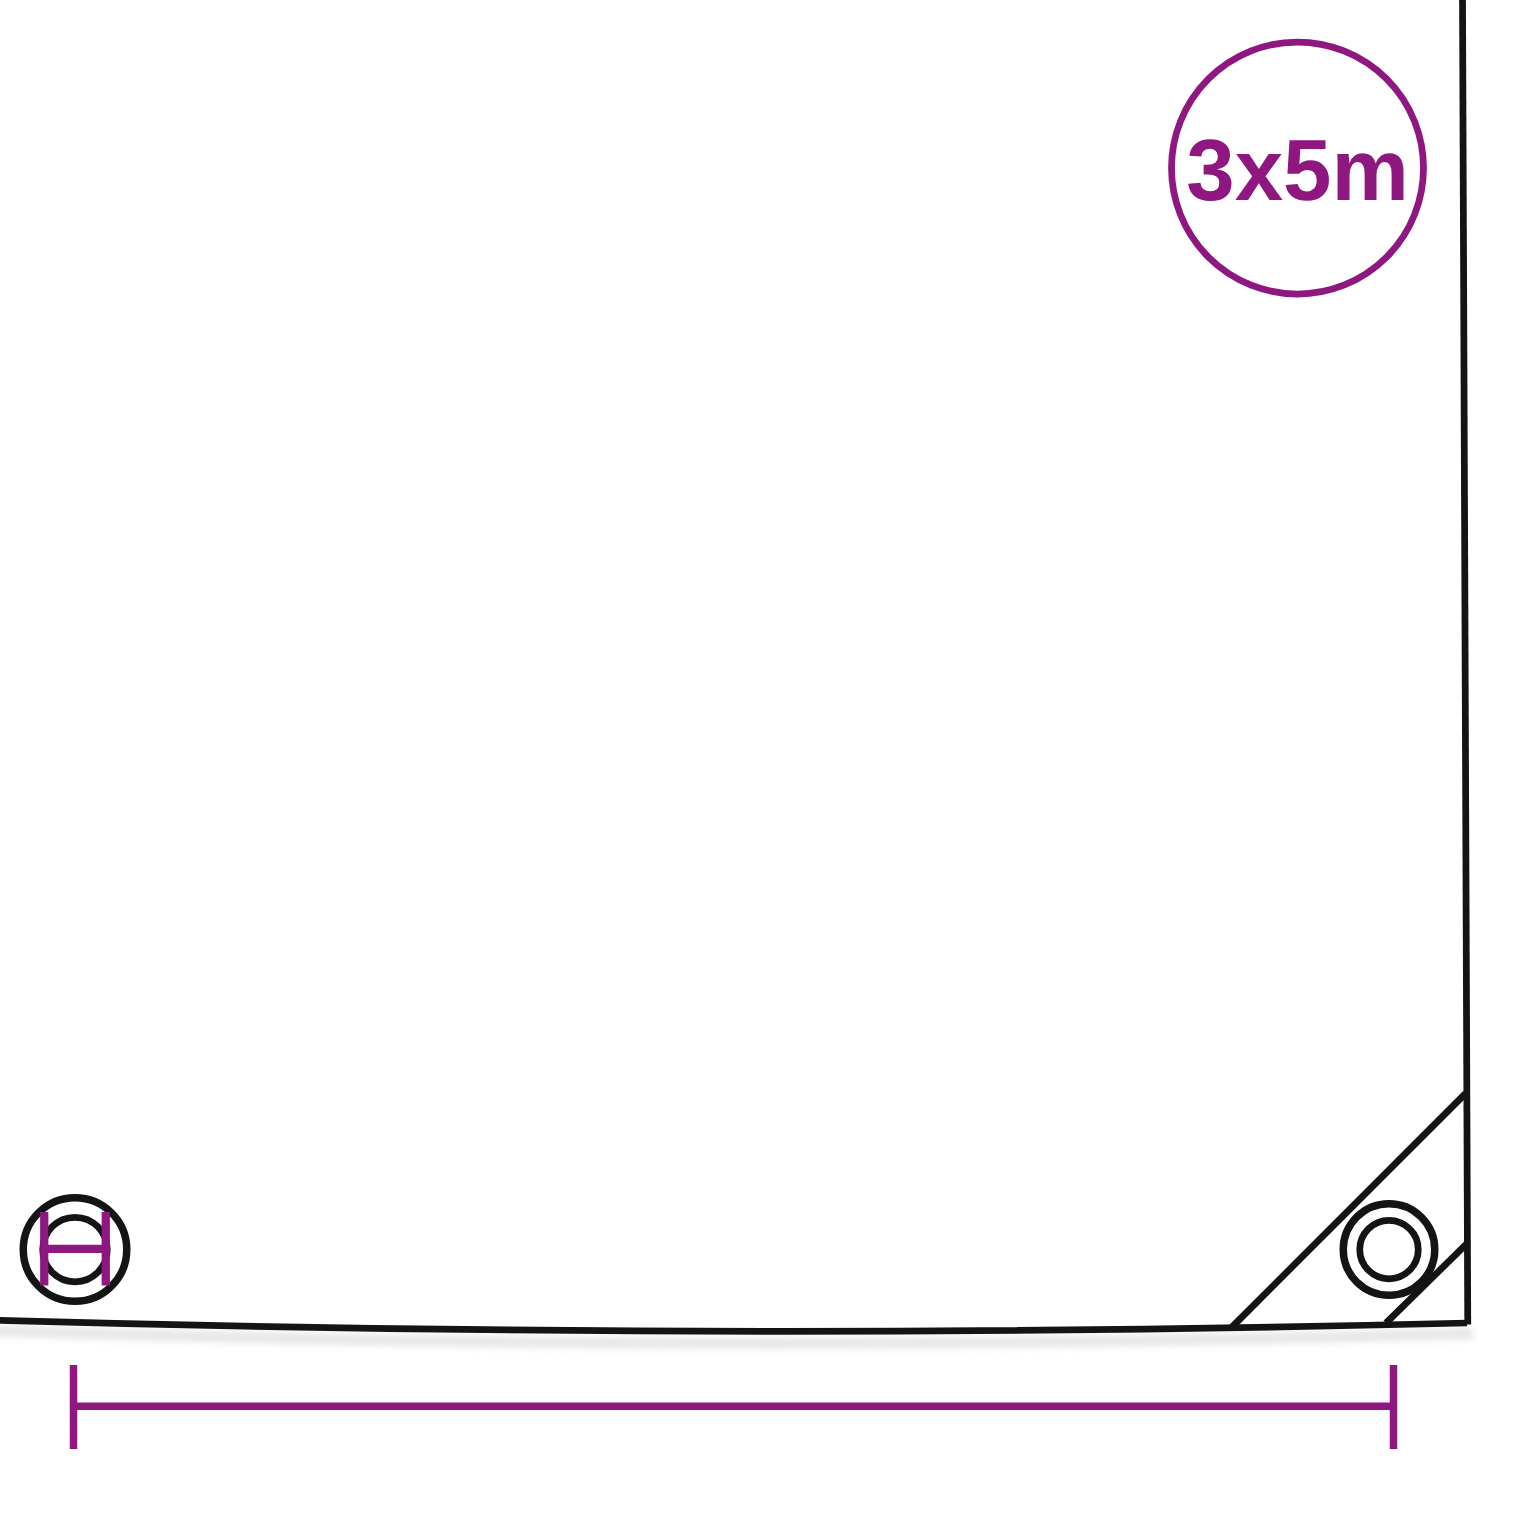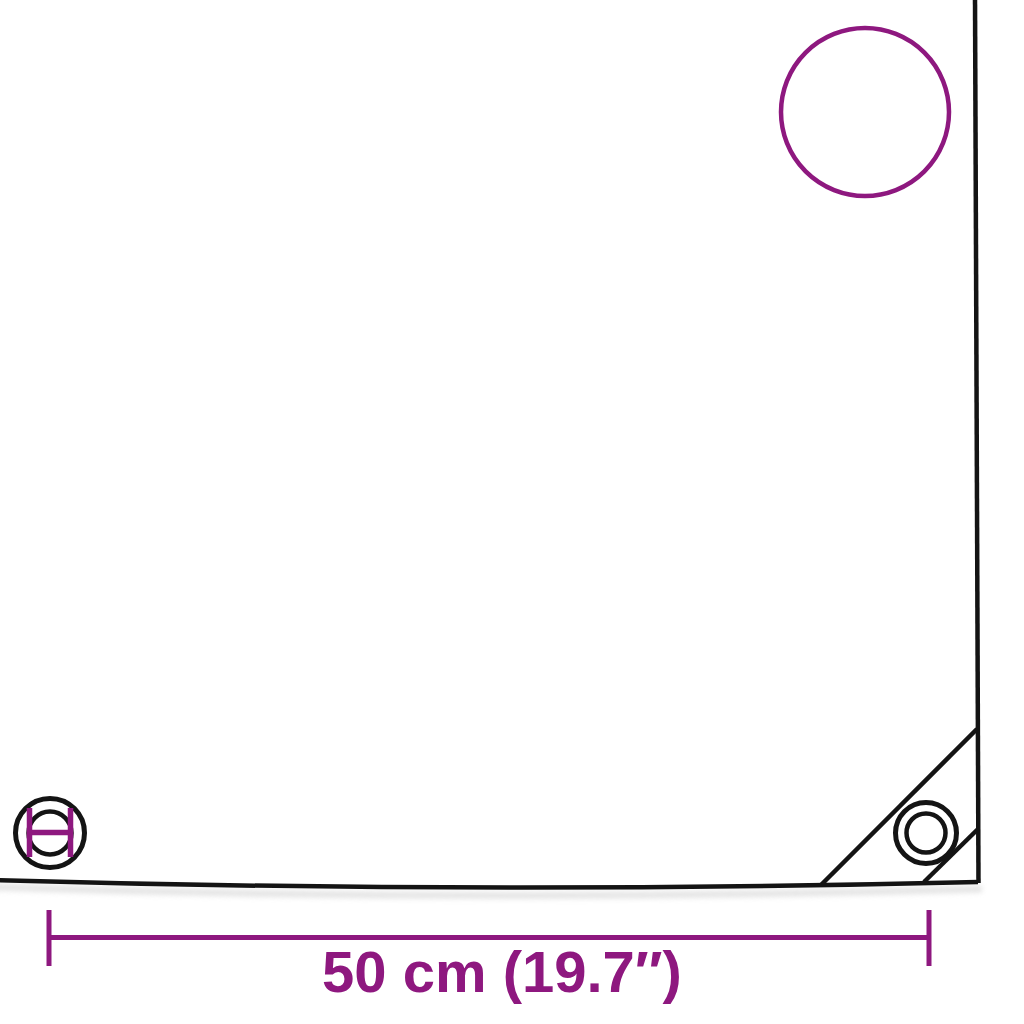--- a/index.html
+++ b/index.html
@@ -70,17 +70,17 @@
 
     <g>
       <path d="M 49 937.5 L 929 937.5" class="stroke-accent" stroke-width="5"></path>
       <path d="M 49 910 L 49 966" class="stroke-accent" stroke-width="5"></path>
       <path d="M 929 910 L 929 966" class="stroke-accent" stroke-width="5"></path>
     </g>
 
     <circle cx="865" cy="112" r="84" class="stroke-accent fill-white" stroke-width="4.5"></circle>
   </svg>
 
+  <div class="label badge-label">3x5m</div>
 
 
-  <div class="label spacing-label">50 cm (19.7″)</div>
 
 </div>
 
 </body></html>

